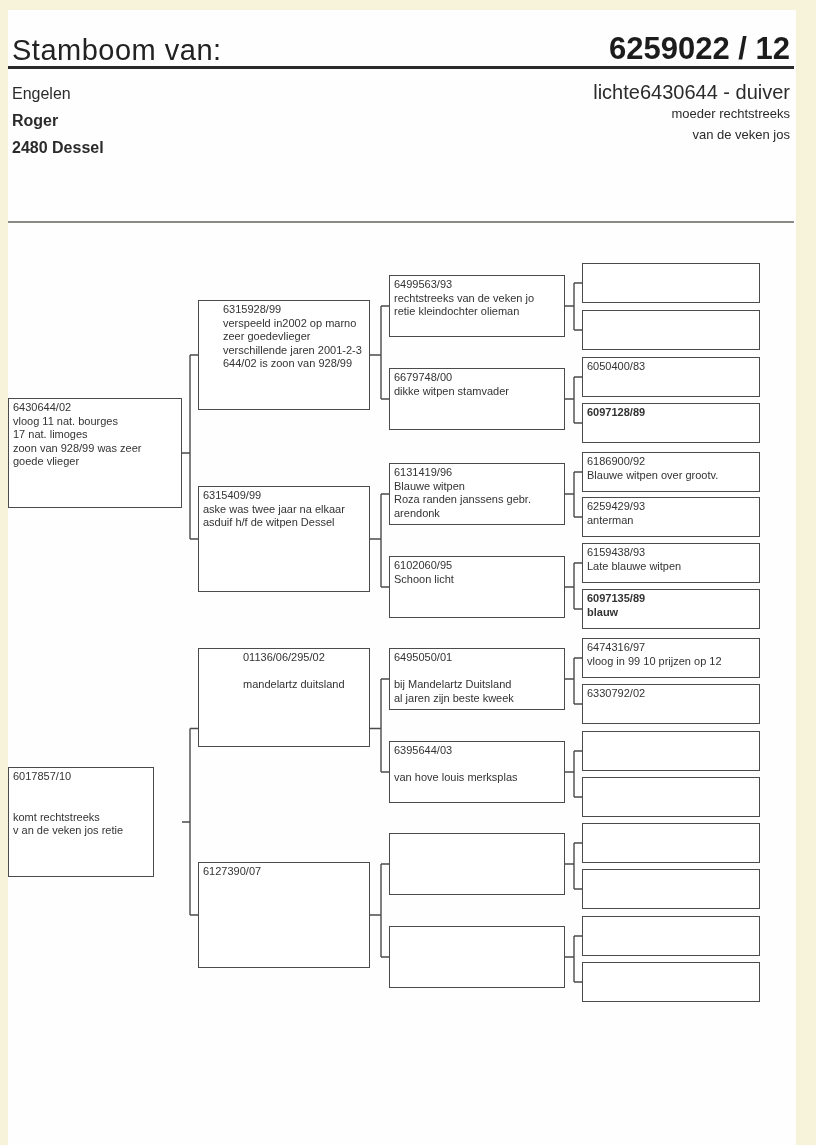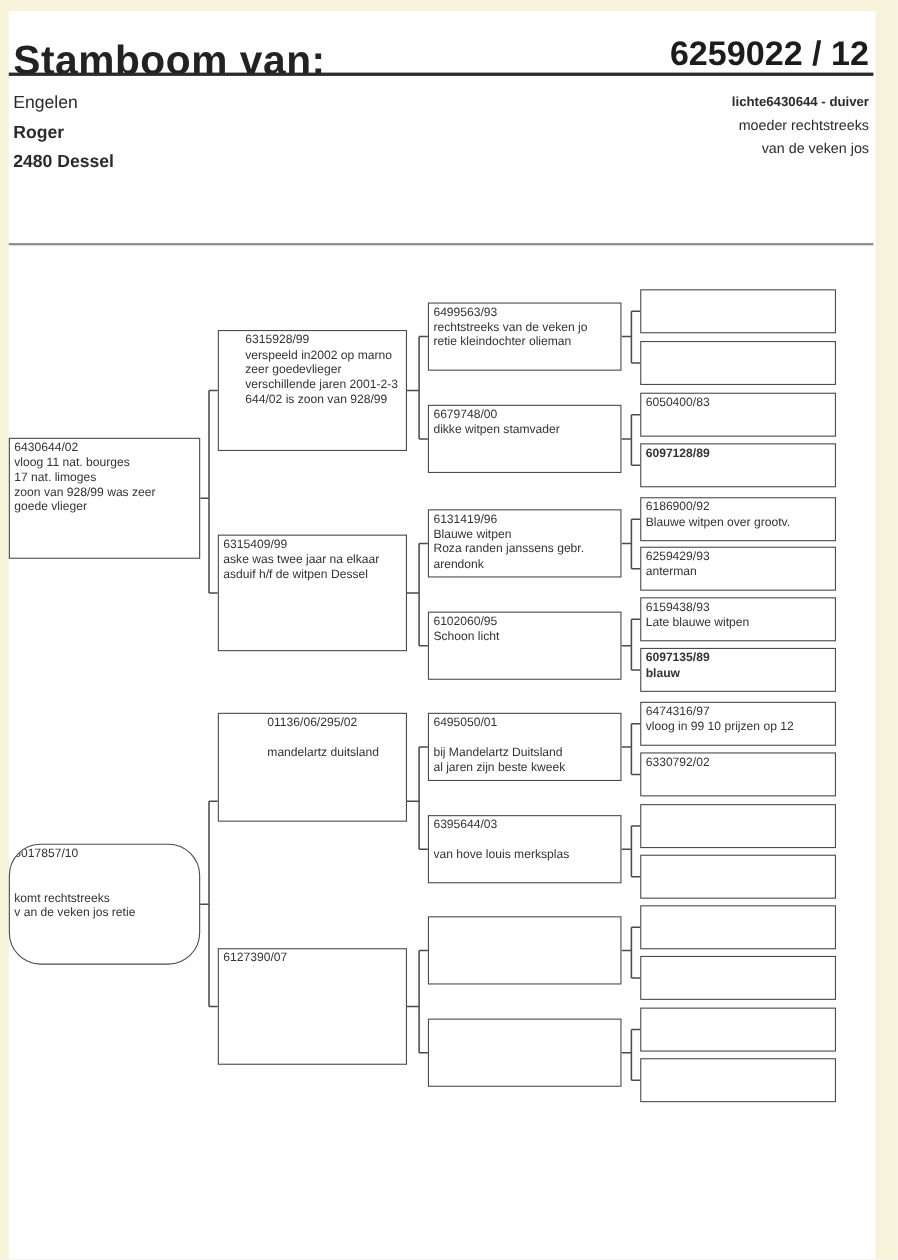--- a/index.html
+++ b/index.html
@@ -3,28 +3,28 @@
 <meta charset="utf-8">
 <style>
   html,body{margin:0;padding:0;}
   body{font-family:"Liberation Sans","DejaVu Sans",sans-serif;background:#e8e6d5;}
   #screen{position:relative;width:816px;height:1145px;background:#fefefe;overflow:hidden;margin:0 auto;}
   .scan-edge{position:absolute;background:#f7f3da;}
   #edge-top{left:0;top:0;width:816px;height:10px;}
   #edge-left{left:0;top:0;width:8px;height:1145px;}
   #edge-right{right:0;top:0;width:20px;height:1145px;}
 
-  .title{position:absolute;left:12px;top:34px;font-size:37px;color:#222;letter-spacing:0.5px;font-weight:bold;}
+  .title{position:absolute;left:12px;top:34px;font-size:29px;color:#222;letter-spacing:0.5px;}
   .ring{position:absolute;right:26px;top:31px;font-size:31px;font-weight:bold;color:#1c1c1c;margin-left:44px;}
   .hdr-rule{position:absolute;left:8px;right:22px;top:66px;height:3px;background:#2a2a2a;}
 
   .owner{position:absolute;left:12px;top:80px;font-size:16px;color:#2b2b2b;line-height:27px;}
   .owner .b{font-weight:bold;}
   .bird{position:absolute;right:26px;top:82px;text-align:right;color:#2b2b2b;line-height:21px;}
-  .bird .big{font-size:12px;font-weight:bold;padding-left:28px;}
+  .bird .big{font-size:20px;font-weight:normal;padding-left:28px;}
   .bird .sm{font-size:13px;}
 
   .sep-rule{position:absolute;left:8px;right:22px;top:221px;height:2px;background:#8a8a86;}
 
   .tree{position:absolute;left:0;top:0;width:816px;height:1145px;}
   .tree svg{position:absolute;left:0;top:0;pointer-events:none;}
   .pbox{position:absolute;background:#fff;border:1.5px solid #4b4b4b;box-sizing:border-box;
         padding:2px 4px;font-size:11px;line-height:13.5px;color:#333;overflow:hidden;}
   .pbox .bl{min-height:13.5px;white-space:nowrap;}
 </style>
@@ -58,21 +58,21 @@
     <svg id="connectors" width="816" height="1145">
       <path id="cpath" fill="none" stroke="#4b4b4b" stroke-width="1.4" d=" M182 453 H190 M190 355 V539 M190 355 H198 M190 539 H198 M182 822 H190 M190 728.5 V915 M190 728.5 H198 M190 915 H198 M370 355 H381 M381 306 V399 M381 306 H389 M381 399 H389 M370 539 H381 M381 494 V587 M381 494 H389 M381 587 H389 M370 728.5 H381 M381 679 V772 M381 679 H389 M381 772 H389 M370 915 H381 M381 864 V957 M381 864 H389 M381 957 H389 M565 306 H574 M574 283 V330 M574 283 H582 M574 330 H582 M565 399 H574 M574 377 V423 M574 377 H582 M574 423 H582 M565 494 H574 M574 472 V517 M574 472 H582 M574 517 H582 M565 587 H574 M574 563 V609 M574 563 H582 M574 609 H582 M565 679 H574 M574 658 V704 M574 658 H582 M574 704 H582 M565 772 H574 M574 751 V797 M574 751 H582 M574 797 H582 M565 864 H574 M574 843 V889 M574 843 H582 M574 889 H582 M565 957 H574 M574 936 V982 M574 936 H582 M574 982 H582"></path>
     </svg>
   <div class="pbox" style="left: 8px; top: 398px; width: 174px; height: 110px;">
         <div class="bl">6430644/02</div>
         <div class="bl">vloog 11 nat. bourges</div>
         <div class="bl">17 nat. limoges</div>
         <div class="bl">zoon van 928/99 was zeer</div>
         <div class="bl">goede vlieger</div>
       </div>
-      <div class="pbox" style="left: 8px; top: 767px; width: 174px; height: 110px; border-radius: 29px;">
+      <div class="pbox" style="left: 8px; top: 767px; width: 146px; height: 110px;">
         <div class="bl">6017857/10</div>
         <div class="bl"></div>
         <div class="bl"></div>
         <div class="bl">komt rechtstreeks</div>
         <div class="bl">v an de veken jos retie</div>
       </div>
       <div class="pbox" style="left: 198px; top: 300px; width: 172px; height: 110px; padding-left: 24px;">
         <div class="bl">6315928/99</div>
         <div class="bl">verspeeld in2002 op marno</div>
         <div class="bl">zeer goedevlieger</div>

